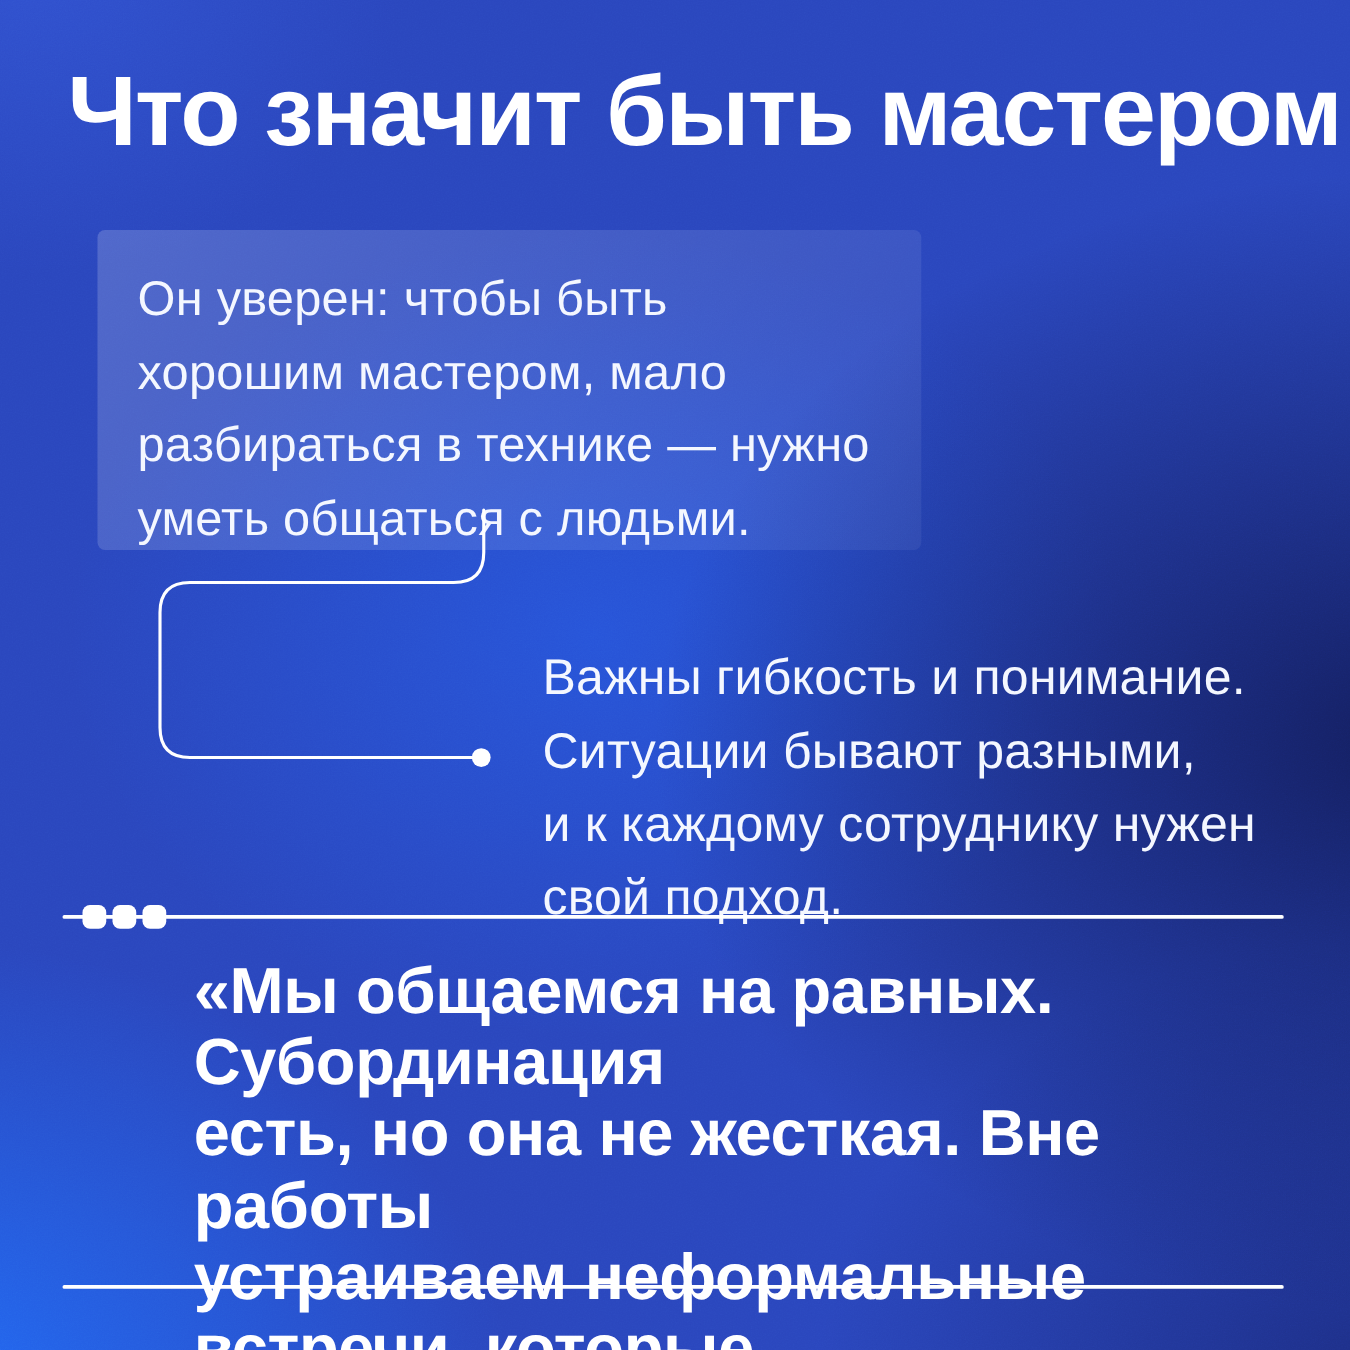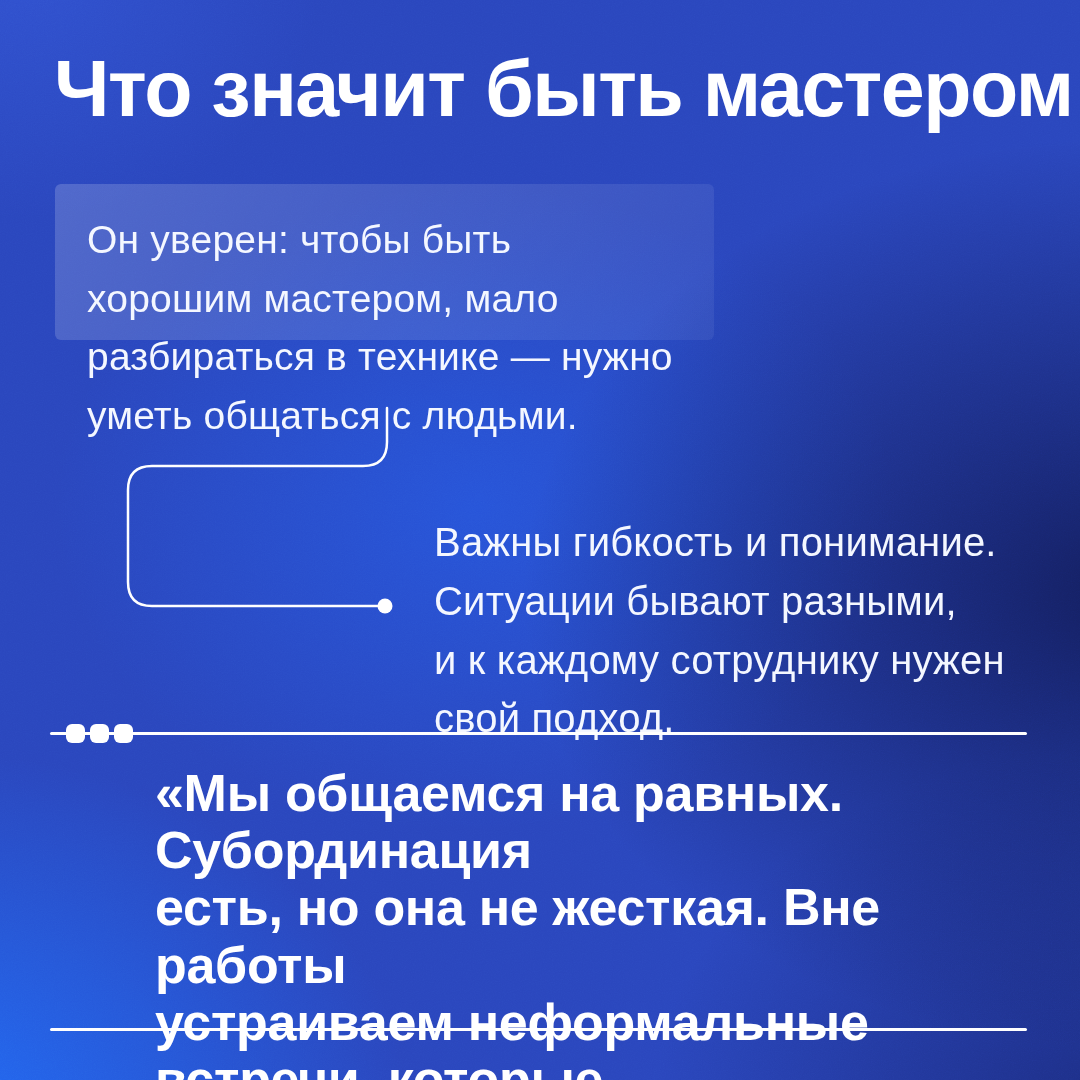--- a/index.html
+++ b/index.html
@@ -17,22 +17,22 @@
       radial-gradient(500px 400px at 2% -2%, rgba(55,92,225,.5), rgba(55,92,225,0) 60%);
   }
   .noise{position:absolute;inset:0;width:100%;height:100%;opacity:.12;mix-blend-mode:overlay;pointer-events:none;}
   .title{
     position:absolute;left:54px;top:48px;
     margin:0;color:#ffffff;
     font-size:79px;font-weight:700;letter-spacing:-1.5px;
     white-space:nowrap;line-height:1.05;
   }
   .bubble{
-    position:absolute;left:55px;top:184px;
-    width:659px;height:156px;
+    position:absolute;left:78px;top:184px;
+    width:659px;height:256px;
     border-radius:6px;
     background:linear-gradient(125deg, rgba(255,255,255,.18) 0%, rgba(255,255,255,.11) 55%, rgba(255,255,255,.06) 100%);
     box-sizing:border-box;
     padding:27px 20px 0 32px;
   }
   .bubble-text{
     color:#f4f7ff;font-size:39px;line-height:1.5;
     white-space:pre-line;letter-spacing:.2px;
   }
   .connector{position:absolute;inset:0;width:100%;height:100%;pointer-events:none;}

